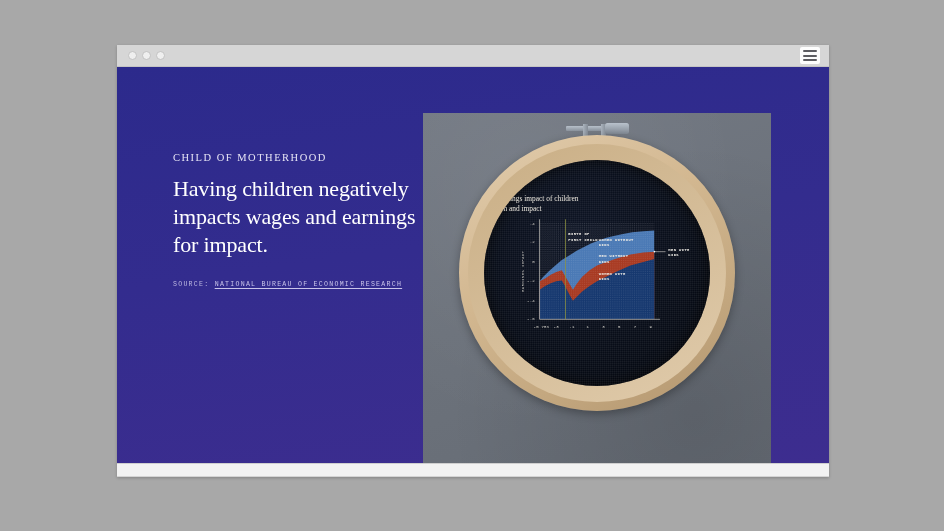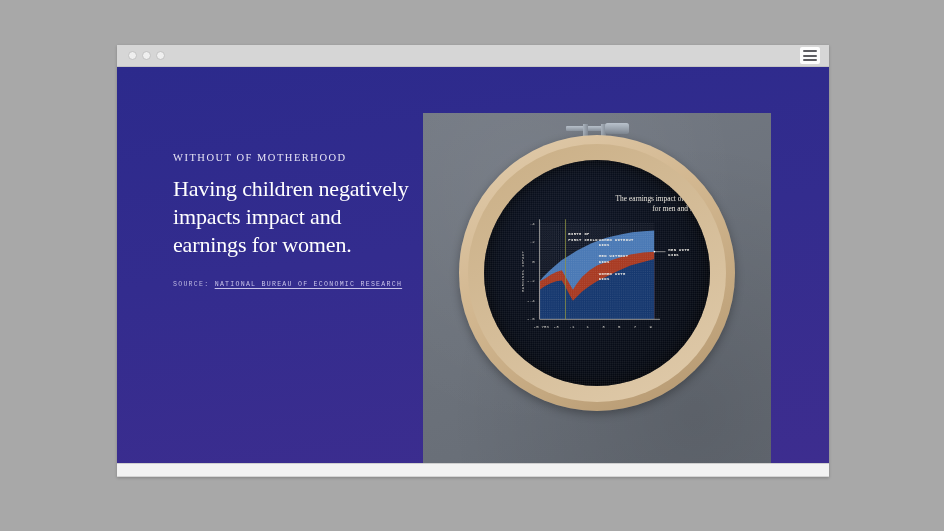--- a/index.html
+++ b/index.html
@@ -217,21 +217,21 @@
     background-image:
       repeating-linear-gradient(0deg, rgba(255,255,255,0.035) 0 1px, rgba(0,0,0,0) 1px 2px),
       repeating-linear-gradient(90deg, rgba(255,255,255,0.035) 0 1px, rgba(0,0,0,0) 1px 2px);
   }
 
   
   #chart-title {
     position: absolute;
     left: 0; right: 0;
     top: 34px;
-    text-align: right;
+    text-align: left;
     font-family: "Liberation Serif", serif;
     font-size: 7.4px;
     line-height: 1.32;
     color: #e9e5dc;
   }
 
   #chart-svg { position: absolute; left: 0; top: 0; width: 100%; height: 100%; }
 
   .ax-tick {
     font-family: "Liberation Mono", monospace;
@@ -269,22 +269,22 @@
       <div id="hamburger-button">
         <span class="ham-line"></span>
         <span class="ham-line"></span>
         <span class="ham-line"></span>
       </div>
     </div>
 
     <div id="slide-viewport">
 
       <div id="slide-text">
-        <div id="eyebrow">WITHOUT OF MOTHERHOOD</div>
-        <h1 id="headline">Having children negatively impacts impact and earnings for women.</h1>
+        <div id="eyebrow">CHILD OF MOTHERHOOD</div>
+        <h1 id="headline">Having children negatively impacts wages and earnings for impact.</h1>
         <div id="source-line">
           <span>SOURCE:</span>
           <span id="source-link">NATIONAL BUREAU OF ECONOMIC RESEARCH</span>
         </div>
       </div>
 
       <div id="photo-panel">
         <div id="photo-grain"></div>
 
         <div id="hoop-hardware">

